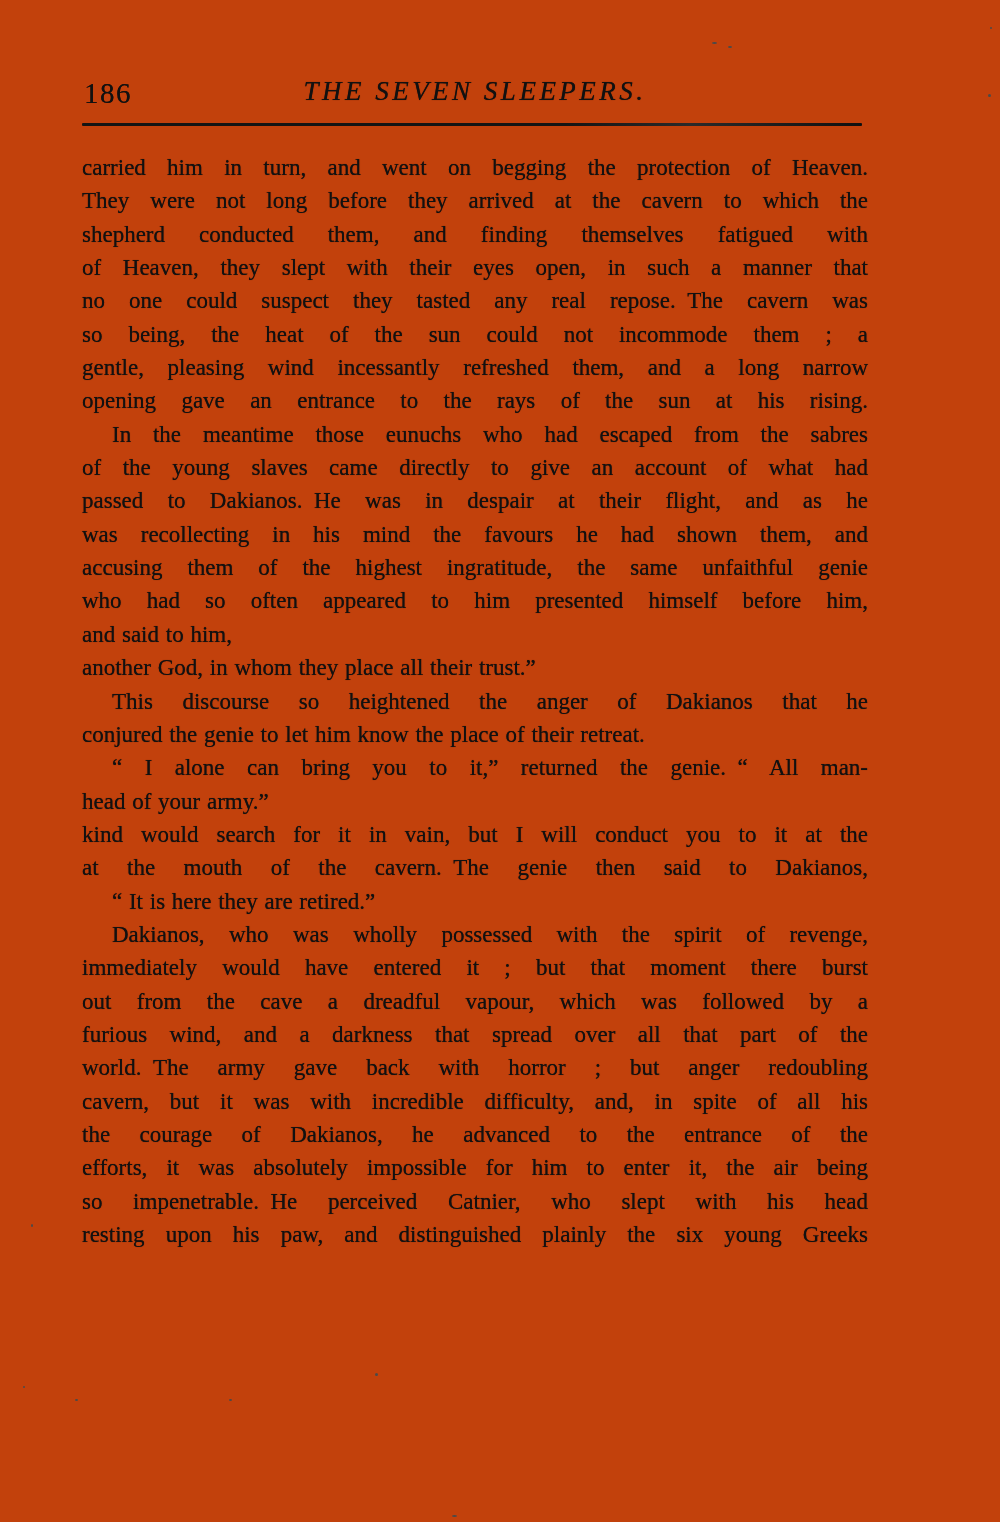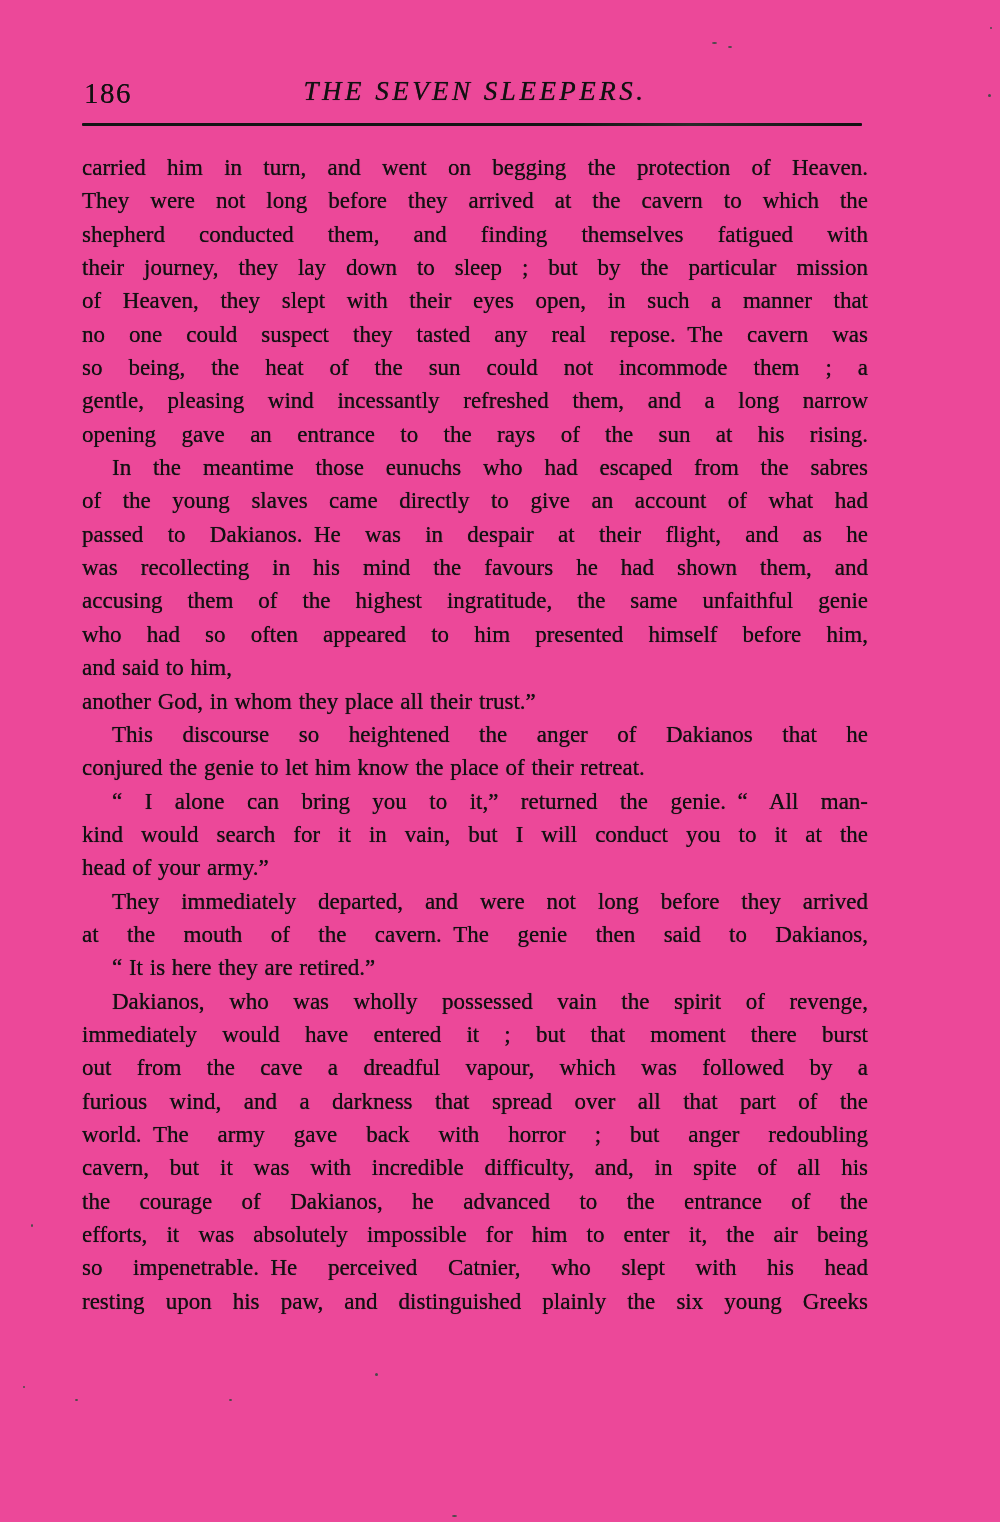--- a/index.html
+++ b/index.html
@@ -1,20 +1,20 @@
 <!DOCTYPE html>
 <html><head>
 <meta charset="utf-8">
 <style>
   html, body { margin: 0; padding: 0; }
   .page {
     position: relative;
     width: 1000px;
     height: 1522px;
-    background: #ec4899;
+    background: #c2410c;
     font-family: "Liberation Serif", serif;
     color: #111;
     overflow: hidden;
   }
   
   .header {
     position: absolute;
     left: 82px;
     top: 74px;
     width: 786px;
@@ -82,43 +82,41 @@
     <span class="pagenum">186</span>
     <div class="running-title">THE SEVEN SLEEPERS.</div>
   </div>
 
   <div class="head-rule"></div>
 
   <div class="text-block">
       <div class="line">carried him in turn, and went on begging the protection of Heaven.</div>
       <div class="line">They were not long before they arrived at the cavern to which the</div>
       <div class="line">shepherd conducted them, and finding themselves fatigued with</div>
-      <div class="line">their journey, they lay down to sleep ; but by the particular mission</div>
       <div class="line">of Heaven, they slept with their eyes open, in such a manner that</div>
       <div class="line">no one could suspect they tasted any real repose. The cavern was</div>
       <div class="line">so being, the heat of the sun could not incommode them ; a</div>
       <div class="line">gentle, pleasing wind incessantly refreshed them, and a long narrow</div>
       <div class="line">opening gave an entrance to the rays of the sun at his rising.</div>
       <div class="line indent">In the meantime those eunuchs who had escaped from the sabres</div>
       <div class="line">of the young slaves came directly to give an account of what had</div>
       <div class="line">passed to Dakianos. He was in despair at their flight, and as he</div>
       <div class="line">was recollecting in his mind the favours he had shown them, and</div>
       <div class="line">accusing them of the highest ingratitude, the same unfaithful genie</div>
       <div class="line">who had so often appeared to him presented himself before him,</div>
       <div class="line end">and said to him,</div>
       <div class="line end">another God, in whom they place all their trust.”</div>
       <div class="line indent">This discourse so heightened the anger of Dakianos that he</div>
       <div class="line end">conjured the genie to let him know the place of their retreat.</div>
       <div class="line indent">“ I alone can bring you to it,” returned the genie. “ All man-</div>
+      <div class="line end">head of your army.”</div>
       <div class="line">kind would search for it in vain, but I will conduct you to it at the</div>
-      <div class="line end">head of your army.”</div>
-      <div class="line indent">They immediately departed, and were not long before they arrived</div>
       <div class="line">at the mouth of the cavern. The genie then said to Dakianos,</div>
       <div class="line indent end">“ It is here they are retired.”</div>
-      <div class="line indent">Dakianos, who was wholly possessed vain the spirit of revenge,</div>
+      <div class="line indent">Dakianos, who was wholly possessed with the spirit of revenge,</div>
       <div class="line">immediately would have entered it ; but that moment there burst</div>
       <div class="line">out from the cave a dreadful vapour, which was followed by a</div>
       <div class="line">furious wind, and a darkness that spread over all that part of the</div>
       <div class="line">world. The army gave back with horror ; but anger redoubling</div>
       <div class="line">cavern, but it was with incredible difficulty, and, in spite of all his</div>
       <div class="line">the courage of Dakianos, he advanced to the entrance of the</div>
       <div class="line">efforts, it was absolutely impossible for him to enter it, the air being</div>
       <div class="line">so impenetrable. He perceived Catnier, who slept with his head</div>
       <div class="line">resting upon his paw, and distinguished plainly the six young Greeks</div>
     </div>

